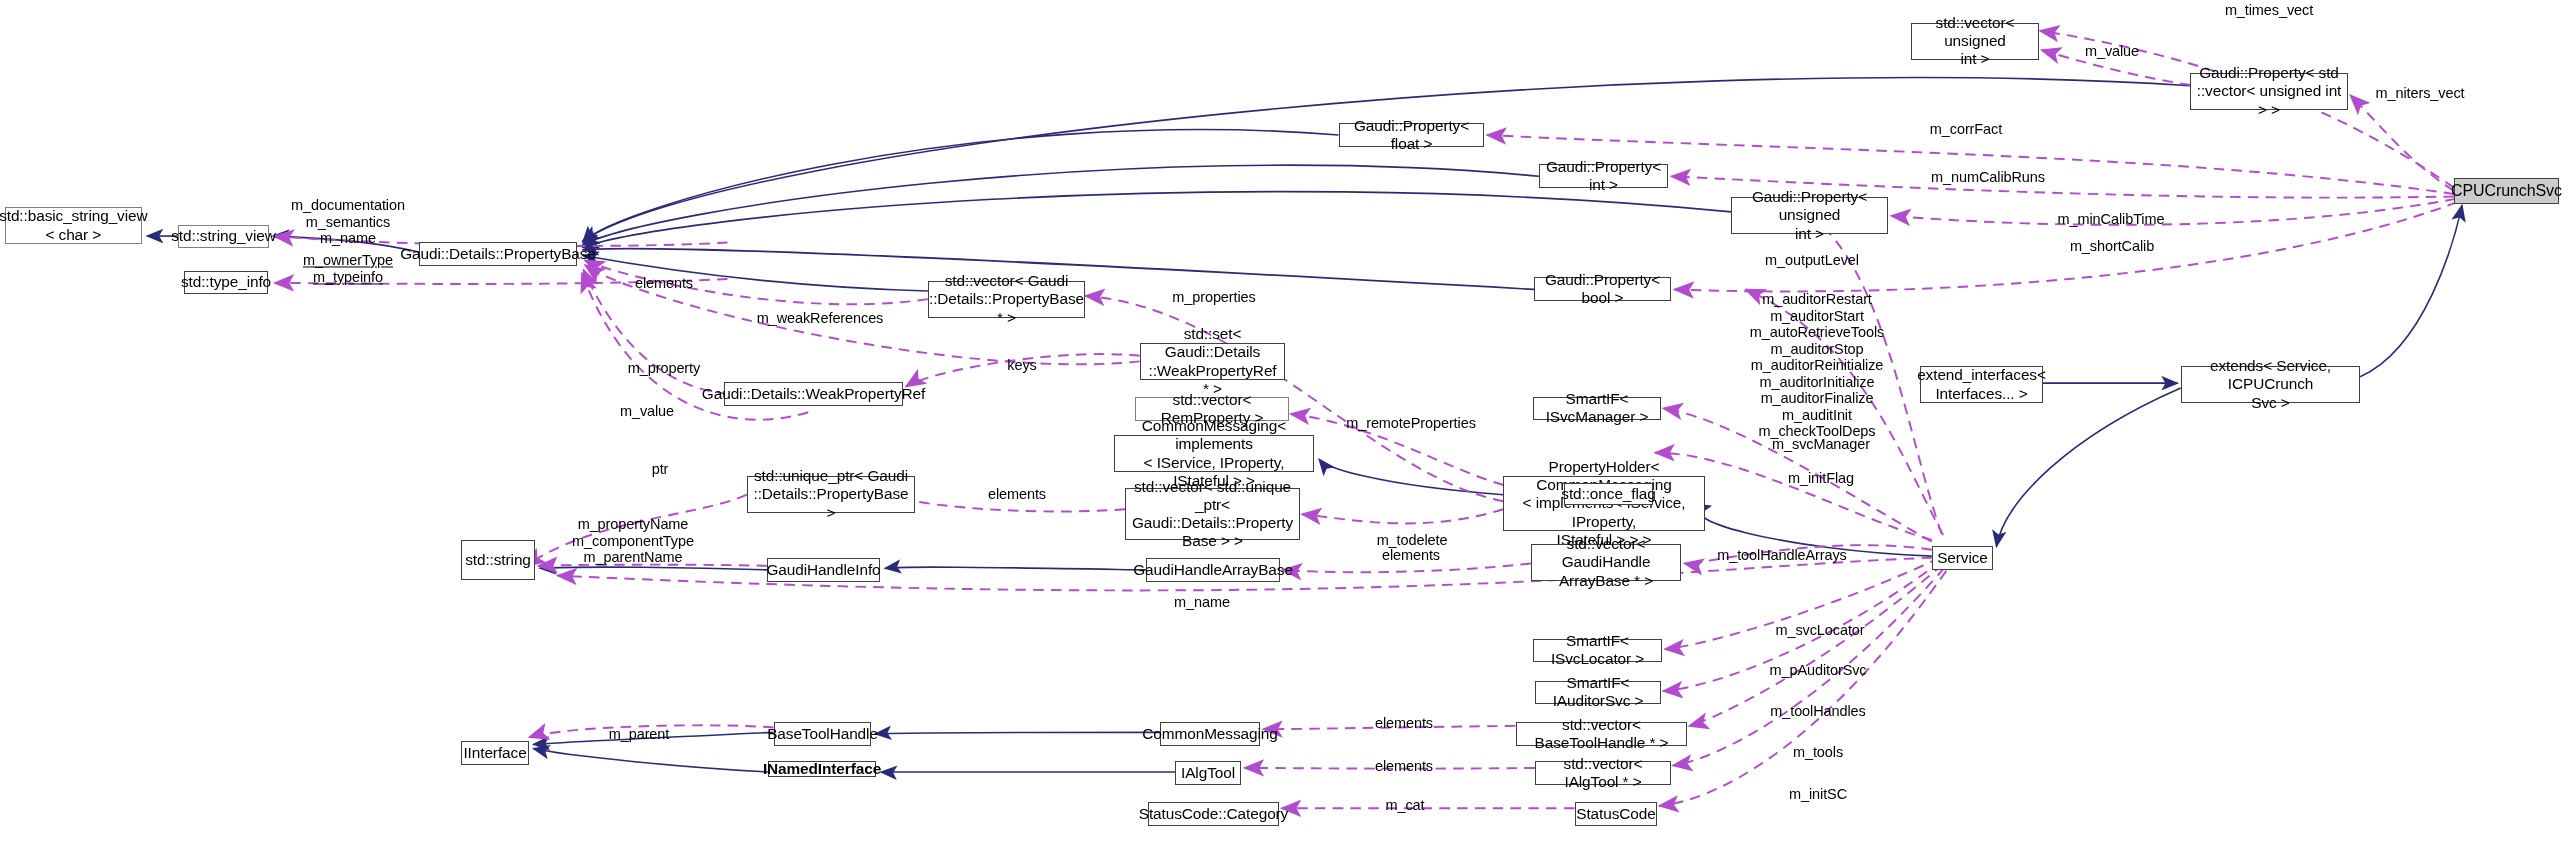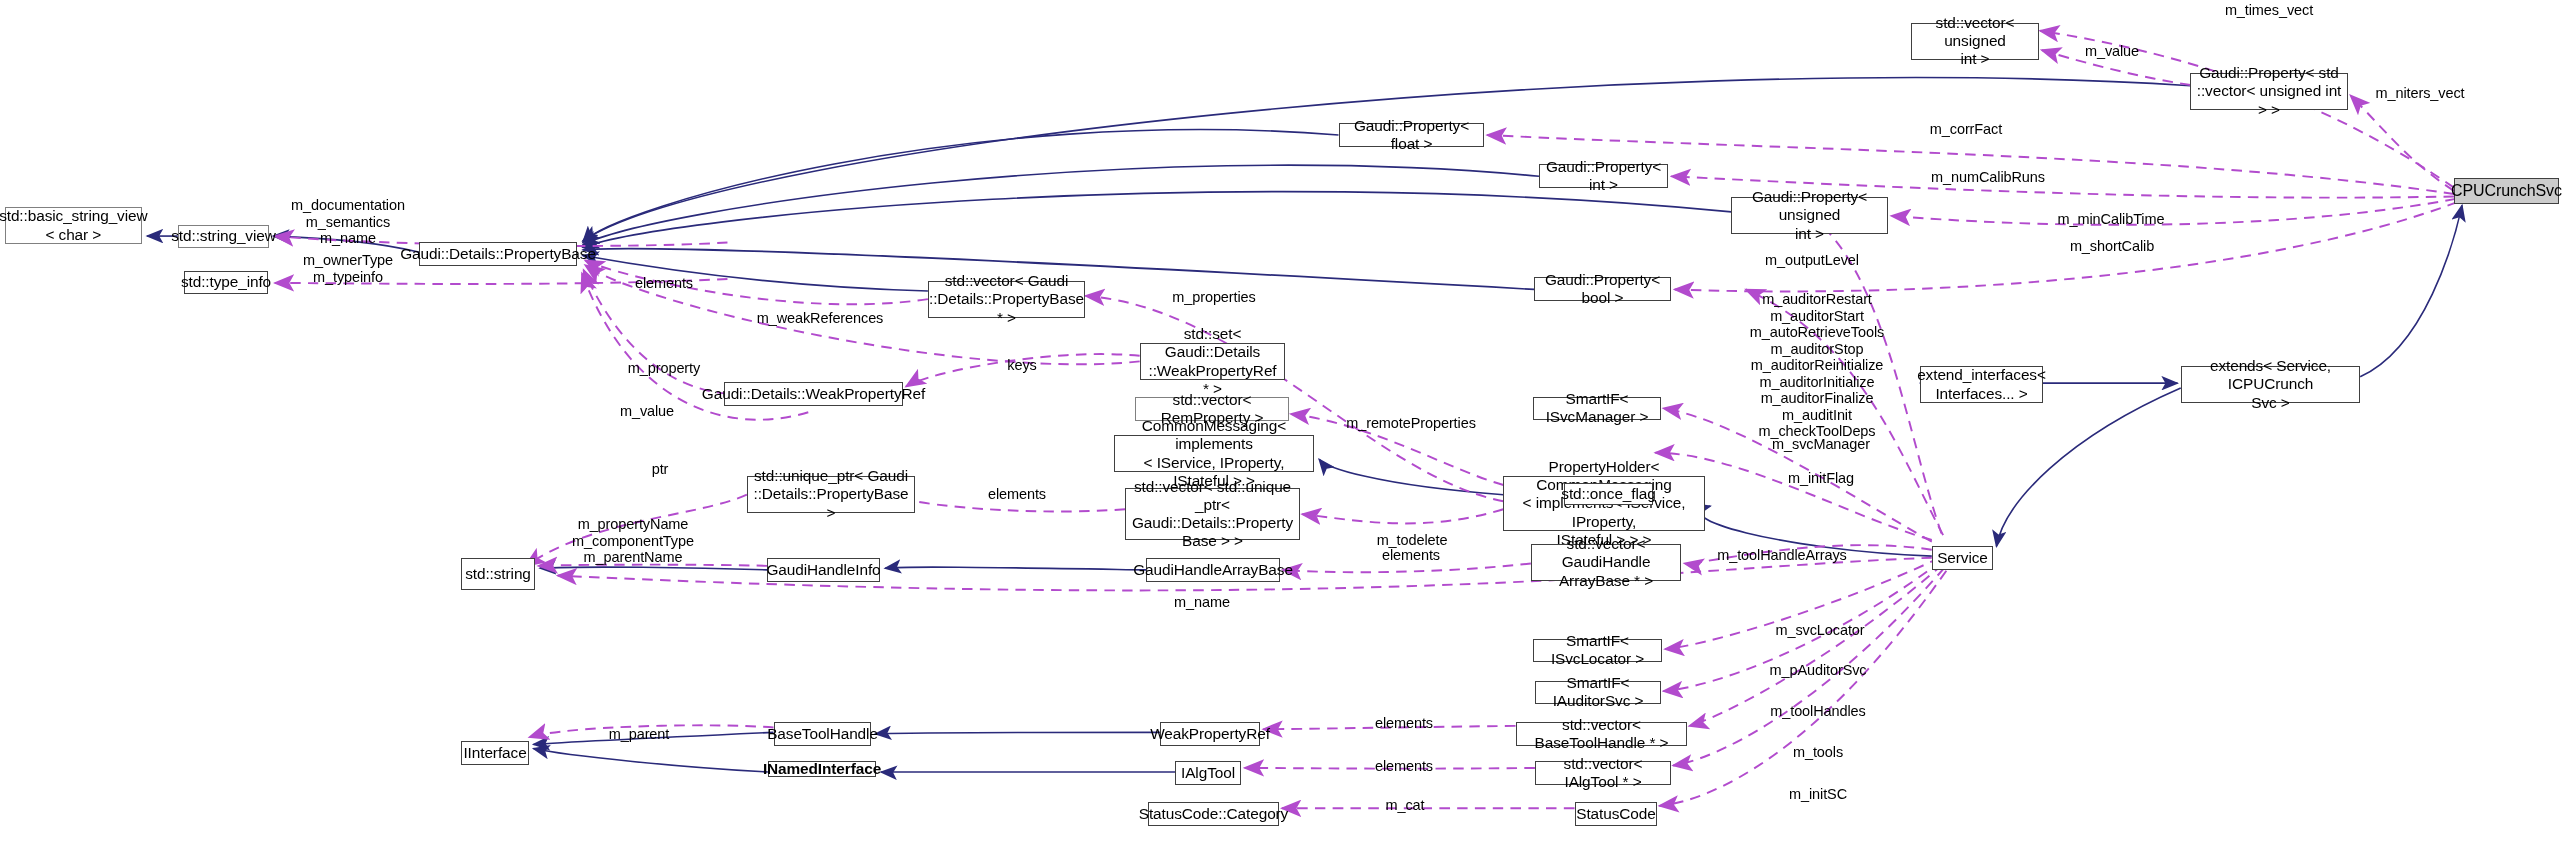--- a/index.html
+++ b/index.html
@@ -139,26 +139,26 @@
 Base &gt; &gt;</div>
       <div class="node bold" style="left: 1503px; top: 476px; width: 202px; height: 55px;">PropertyHolder&lt; CommonMessaging
 &lt; implements&lt; IService, IProperty,
 IStateful &gt; &gt; &gt;</div>
       <div class="node bold" style="left: 1564px; top: 441px; width: 89px; height: 22px; margin-top: 42px;">std::once_flag</div>
       <div class="node bold" style="left: 1533px; top: 397px; width: 128px; height: 22.6px;">SmartIF&lt; ISvcManager &gt;</div>
       <div class="node bold" style="left: 767px; top: 558px; width: 113px; height: 24px;">GaudiHandleInfo</div>
       <div class="node bold" style="left: 1146px; top: 558px; width: 134px; height: 24px;">GaudiHandleArrayBase</div>
       <div class="node bold" style="left: 1531px; top: 544px; width: 150px; height: 37px;">std::vector&lt; GaudiHandle
 ArrayBase * &gt;</div>
-      <div class="node bold" style="left: 461px; top: 558px; width: 74px; height: 32px;">std::string</div>
+      <div class="node bold" style="left: 461px; top: 540px; width: 74px; height: 40px;">std::string</div>
       <div class="node bold" style="left: 1932px; top: 546px; width: 61px; height: 24px;">Service</div>
       <div class="node bold" style="left: 1533px; top: 639px; width: 129px; height: 22.6px;">SmartIF&lt; ISvcLocator &gt;</div>
       <div class="node bold" style="left: 1535px; top: 681px; width: 126px; height: 22.6px;">SmartIF&lt; IAuditorSvc &gt;</div>
       <div class="node bold" style="left: 774px; top: 722px; width: 97px; height: 24px;">BaseToolHandle</div>
-      <div class="node bold" style="left: 1160px; top: 722px; width: 100px; height: 24px;">WeakPropertyRef</div>
+      <div class="node bold" style="left: 1160px; top: 722px; width: 100px; height: 24px;">CommonMessaging</div>
       <div class="node bold" style="left: 1516px; top: 722px; width: 171px; height: 24px;">std::vector&lt; BaseToolHandle * &gt;</div>
       <div class="node bold" style="left: 461px; top: 741px; width: 68px; height: 24px;">IInterface</div>
       <div class="node bold" style="left: 768px; top: 761px; width: 108px; height: 16px; font-weight: bold;">INamedInterface</div>
       <div class="node bold" style="left: 1175px; top: 761px; width: 66px; height: 24px;">IAlgTool</div>
       <div class="node bold" style="left: 1535px; top: 761px; width: 136px; height: 24px;">std::vector&lt; IAlgTool * &gt;</div>
       <div class="node bold" style="left: 1148px; top: 802px; width: 131px; height: 24px;">StatusCode::Category</div>
       <div class="node bold" style="left: 1575px; top: 802px; width: 82px; height: 24px;">StatusCode</div>
       <div class="node bold" style="left: 1911px; top: 22.6px; width: 128px; height: 37px;">std::vector&lt; unsigned
 int &gt;</div>
       <div class="node bold" style="left: 2190px; top: 73px; width: 158px; height: 37px;">Gaudi::Property&lt; std
@@ -171,21 +171,21 @@
       <div class="node bold" style="left: 1920px; top: 366px; width: 123px; height: 37px;">extend_interfaces&lt;
 Interfaces... &gt;</div>
       <div class="node bold" style="left: 2181px; top: 366px; width: 179px; height: 37px;">extends&lt; Service, ICPUCrunch
 Svc &gt;</div>
       <div class="node hl" style="left: 2454px; top: 178px; width: 105px; height: 26px;">CPUCrunchSvc</div>
     </div>
   <div id="labels">
       <div class="edge-label" style="left: 348px; top: 222px;">m_documentation
 m_semantics
 m_name</div>
-      <div class="edge-label" style="left: 348px; top: 269px;">m_ownerType
+      <div class="edge-label" style="left: 348px; top: 269px; text-decoration: underline;">m_ownerType
 m_typeinfo</div>
       <div class="edge-label" style="left: 664px; top: 283px;">elements</div>
       <div class="edge-label" style="left: 820px; top: 318px;">m_weakReferences</div>
       <div class="edge-label" style="left: 1214px; top: 297px;">m_properties</div>
       <div class="edge-label" style="left: 1022px; top: 365px;">keys</div>
       <div class="edge-label" style="left: 664px; top: 368px;">m_property</div>
       <div class="edge-label" style="left: 647px; top: 411px;">m_value</div>
       <div class="edge-label" style="left: 660px; top: 469px;">ptr</div>
       <div class="edge-label" style="left: 1017px; top: 494px;">elements</div>
       <div class="edge-label" style="left: 1411px; top: 423px;">m_remoteProperties</div>

